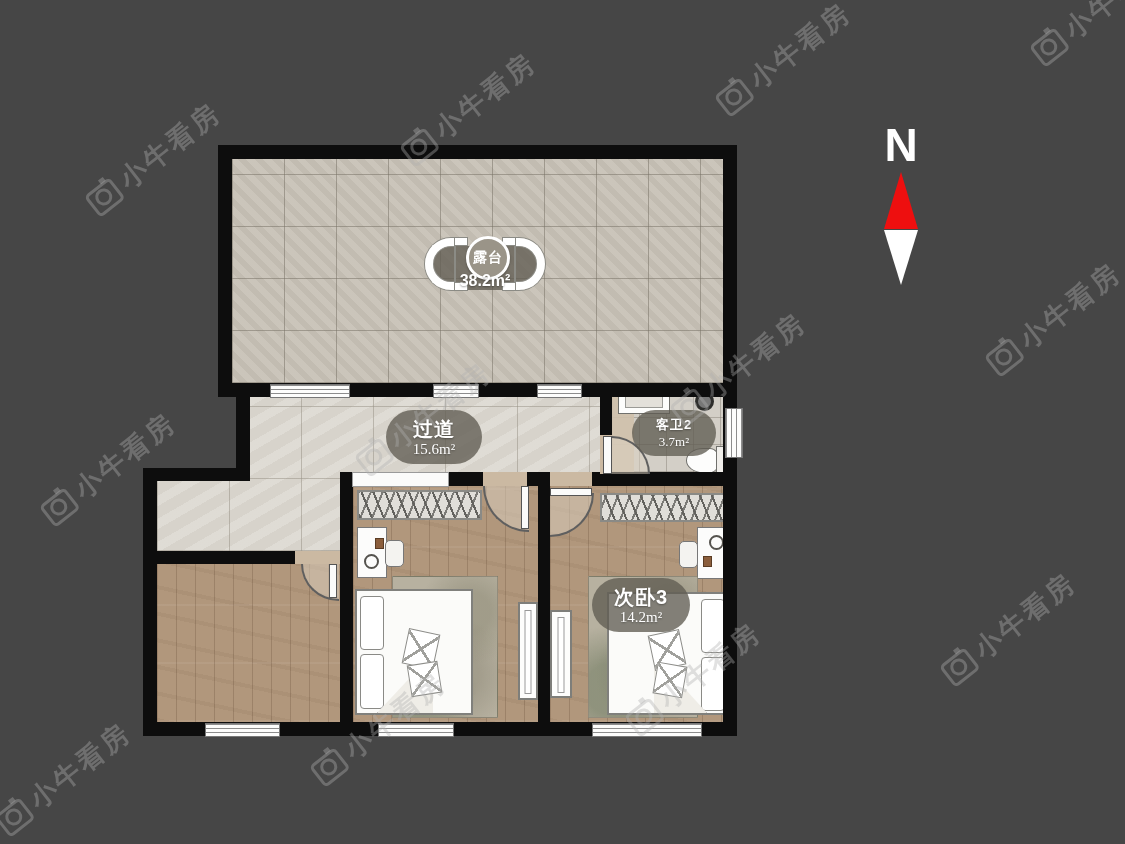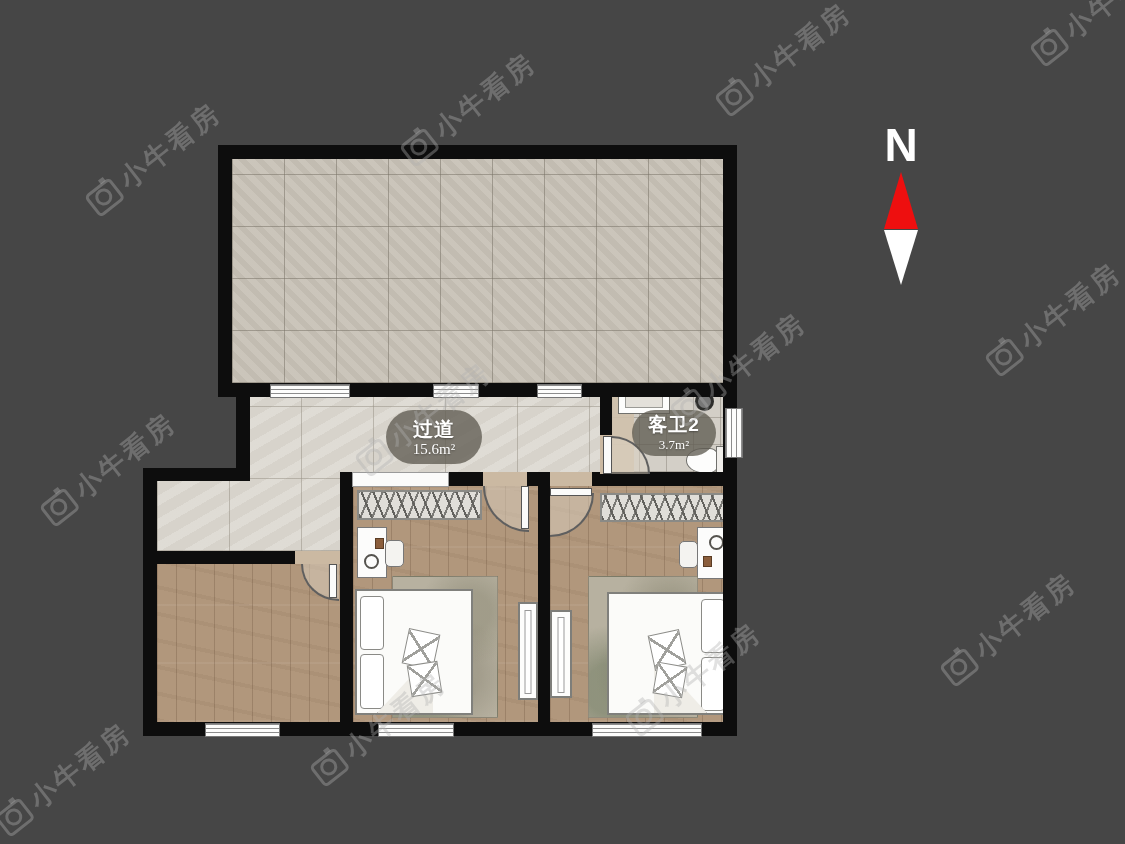--- a/index.html
+++ b/index.html
@@ -110,21 +110,21 @@
   
   .room-label {
     position:absolute; z-index:50; display:flex; flex-direction:column;
     align-items:center; justify-content:center; gap:2px;
     background: var(--label-bg, rgba(96,92,82,.78));
     border-radius:999px; color: var(--label-text,#fff); text-align:center;
     text-shadow:0 1px 2px rgba(0,0,0,.35);
   }
   .room-name { font-weight:bold; font-size:20px; letter-spacing:1px; line-height:1.1; }
   .room-area { font-size:15px; line-height:1;font-family:Liberation Serif, serif; }
-  .label-sm .room-name { font-size:19px; }
+  .label-sm .room-name { font-size:13px; }
   .label-sm .room-area { font-size:13px; }
 
   
   .terrace-badge { position:absolute; z-index:51; }
   .terrace-pill {
     position:absolute; left:14px; top:10px; width:108px; height:44px; border-radius:22px;
     background: var(--label-bg, rgba(96,92,82,.78));
   }
   .terrace-circle {
     position:absolute; left:49px; top:0; width:38px; height:38px; border-radius:50%;
@@ -265,33 +265,52 @@
 
   <div class="door-arc arc-bl" style="left:483px; top:486px; width:44px; height:44px;"></div>
   <div class="door-leaf" style="left:521px; top:486px; width:8px; height:43px;"></div>
 
   <div class="door-arc arc-br" style="left:550px; top:493px; width:42px; height:42px;"></div>
   <div class="door-leaf" style="left:550px; top:488px; width:42px; height:8px;"></div>
 
   <div class="door-arc arc-bl" style="left:301px; top:564px; width:36px; height:35px;"></div>
   <div class="door-leaf" style="left:329px; top:564px; width:8px; height:34px;"></div>
 
+  <div class="terrace-badge" style="left:417px; top:236px; width:136px; height:56px;">
+    <div class="terrace-pill"></div>
+    <div class="bracket bracket-l" style="left:8px; top:2px;">
+        <i class="t"></i>
+        <i class="b"></i>
+      </div>
+    <div class="bracket bracket-r" style="right:8px; top:2px;">
+        <i class="t"></i>
+        <i class="b"></i>
+      </div>
+    <div class="terrace-circle">
+      <span>露台</span>
+    </div>
+    <div class="terrace-area">38.2m²</div>
+  </div>
 
   <div class="room-label" style="left:386px; top:410px; width:96px; height:54px;">
     <span class="room-name">过道</span>
     <span class="room-area">15.6m²</span>
   </div>
 
   <div class="room-label label-sm" style="left:632px; top:410px; width:84px; height:46px;">
     <span class="room-name">客卫2</span>
     <span class="room-area">3.7m²</span>
   </div>
 
 
 
+  <div class="room-label" style="left:592px; top:578px; width:98px; height:54px;">
+    <span class="room-name">次卧3</span>
+    <span class="room-area">14.2m²</span>
+  </div>
 
   <div class="compass" style="left:868px; top:122px; width:66px; height:165px;">
     <div class="compass-n">N</div>
     <div class="tri tri-up"></div>
     <div class="tri tri-down"></div>
   </div>
 
   <div id="wm-layer">
       <div class="wm" style="left: 75px; top: 140px;">
         <span class="wm-ico"></span>

